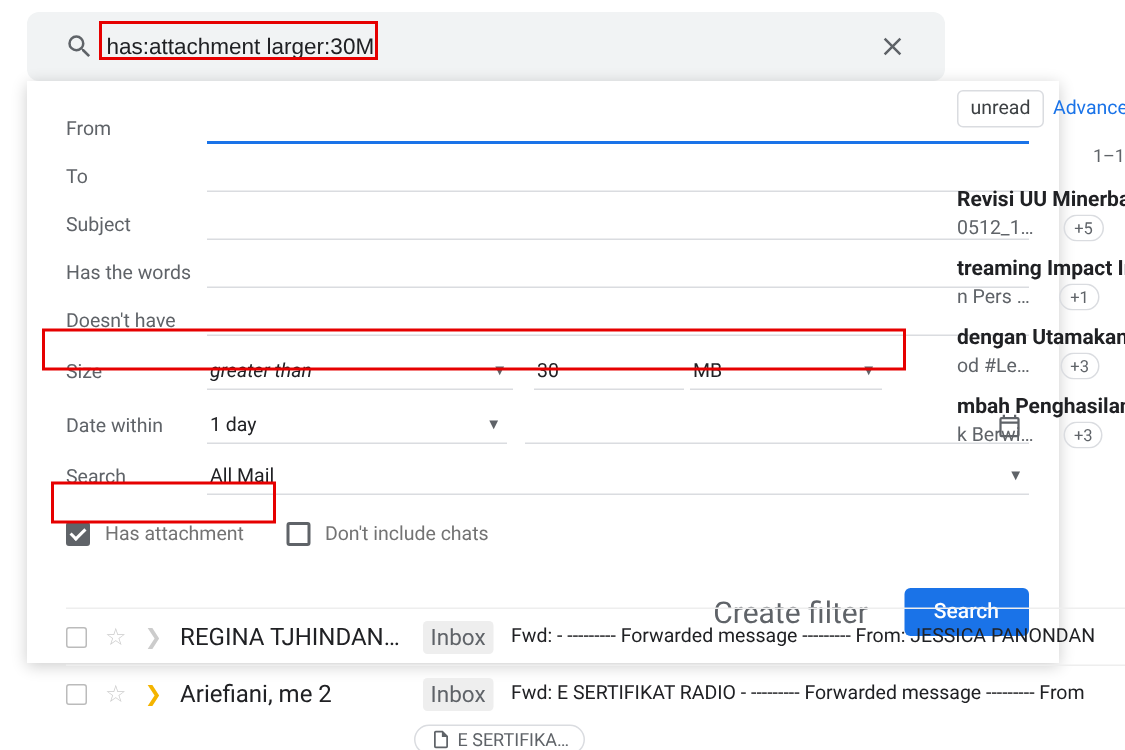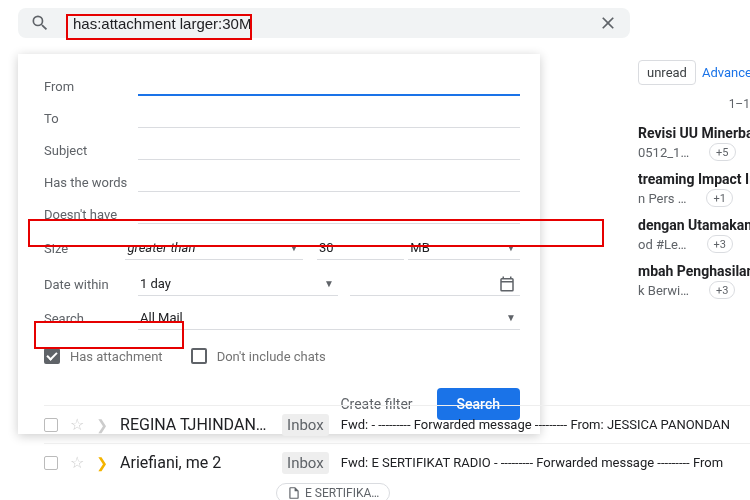--- a/index.html
+++ b/index.html
@@ -1,24 +1,24 @@
 <!DOCTYPE html>
 <html><head>
 <meta charset="utf-8">
 <style>
   * { box-sizing: border-box; margin: 0; padding: 0; }
   body { font-family: Roboto, Arial, sans-serif; font-size: 13px; color: #202124; background: #fff; width: 750px; height: 500px; overflow: hidden; position: relative; }
   
-  .search-bar { position: absolute; top: 8px; left: 18px; width: 612px; height: 30px; background: #f1f3f4; border-radius: 8px; display: flex; align-items: center; padding: 0 12px; gap: 15px; }
+  .search-bar { position: absolute; top: 8px; left: 18px; width: 612px; height: 46px; background: #f1f3f4; border-radius: 8px; display: flex; align-items: center; padding: 0 25px; }
   .search-bar .query { flex: 1; margin-left: 8px; font-size: 15px; color: #202124; background: transparent; border: none; outline: none; }
   .search-bar .close { cursor: pointer; }
   
   .red-box-query { position: absolute; top: 14px; left: 66px; width: 186px; height: 26px; border: 2px solid #e60000; pointer-events: none; }
   
-  .adv-panel { position: absolute; top: 54px; left: 18px; width: 522px; background: #fff; box-shadow: 0 2px 10px rgba(0,0,0,0.2); padding: 16px 20px 14px 26px; }
+  .adv-panel { position: absolute; top: 54px; left: 18px; width: 688px; background: #fff; box-shadow: 0 2px 10px rgba(0,0,0,0.2); padding: 16px 20px 14px 26px; }
   .adv-row { display: flex; align-items: center; height: 32px; }
   .adv-label { width: 94px; color: #5f6368; font-size: 13px; }
   .adv-input-line { flex: 1; border-bottom: 1px solid #dadce0; height: 20px; }
   .adv-input-line.focus { border-bottom: 2px solid #1a73e8; }
   
   .size-row { display: flex; align-items: center; height: 36px; }
   .size-row .adv-label { width: 94px; }
   .dd { position: relative; border-bottom: 1px solid #dadce0; height: 24px; display: flex; align-items: center; padding-left: 2px; padding-right: 4px; color: #202124; }
   .dd .caret { margin-left: auto; font-size: 10px; color: #5f6368; }
   .dd.compare { width: 204px; font-style: italic; }
@@ -31,21 +31,21 @@
   
   .search-row .dd.scope { flex: 1; }
   
   .check-row { display: flex; align-items: center; height: 36px; margin-top: 4px; }
   .checkbox { width: 16px; height: 16px; border: 2px solid #5f6368; border-radius: 2px; display: flex; align-items: center; justify-content: center; margin-right: 10px; }
   .checkbox.checked { background: #5f6368; }
   .checkbox.checked::after { content: ""; width: 4px; height: 8px; border: solid #fff; border-width: 0 2px 2px 0; transform: rotate(45deg); margin-top: -2px; }
   .check-label { color: #737373; margin-right: 28px; }
   
   .actions { display: flex; justify-content: flex-end; gap: 14px; margin-top: 14px; align-items: center; }
-  .btn-text { color: #5f6368; font-size: 14px; padding: 8px 10px; cursor: pointer; }
+  .btn-text { color: #5f6368; font-size: 20px; padding: 8px 10px; cursor: pointer; }
   .btn-primary { background: #1a73e8; color: #fff; font-size: 14px; padding: 8px 20px; border-radius: 4px; cursor: pointer; font-weight: 500; }
   
   .red-box-size { position: absolute; top: 219px; left: 28px; width: 576px; height: 28px; border: 2px solid #e60000; pointer-events: none; }
   .red-box-hasatt { position: absolute; top: 321px; left: 34px; width: 150px; height: 28px; border: 2px solid #e60000; pointer-events: none; }
   
   .right-col { position: absolute; top: 60px; left: 638px; width: 112px; }
   .chip-row { display: flex; gap: 6px; align-items: center; margin-bottom: 12px; }
   .chip { border: 1px solid #dadce0; border-radius: 4px; padding: 4px 8px; font-size: 13px; color: #3c4043; white-space: nowrap; }
   .adv-link { color: #1a73e8; font-size: 13px; white-space: nowrap; }
   .range { color: #5f6368; font-size: 12px; text-align: right; margin-bottom: 14px; }

